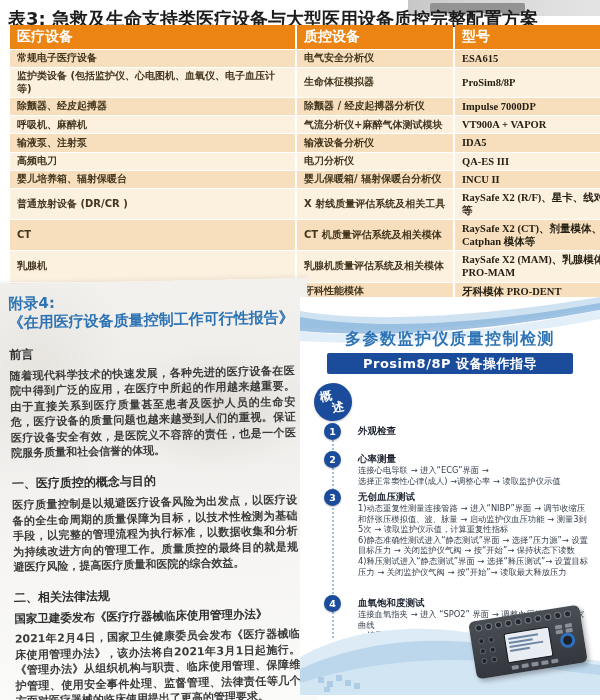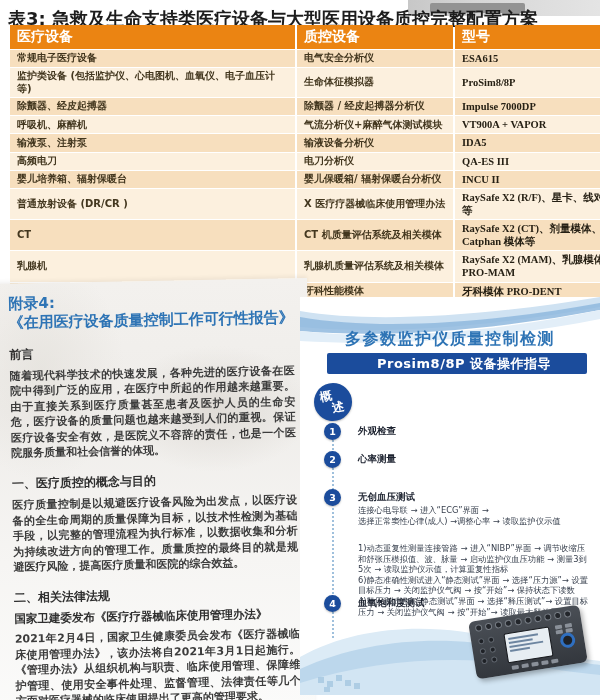--- a/index.html
+++ b/index.html
@@ -40,36 +40,36 @@
   .sec-sub{font-size:11.5px;font-weight:bold;color:#2f2f2f;margin:0 0 5px 0;}
   .para{font-size:11px;font-weight:600;color:#3c3c3c;line-height:15.6px;text-align:justify;margin:0 0 9px 0;}
   
   .right-card{position:absolute;left:300px;top:297px;width:300px;height:398px;background:#fff;overflow:hidden;}
   .topwave{position:absolute;left:0;top:0;width:300px;height:56px;}
   .botwave{position:absolute;left:0;bottom:0;width:300px;height:78px;}
   .guide-title{position:absolute;left:0;top:32px;width:100%;text-align:center;
     font-size:16px;font-weight:bold;color:var(--heading-blue);letter-spacing:1.5px;}
   .guide-banner{position:absolute;left:27px;top:56px;width:246px;height:21px;
     background:var(--banner-blue);color:#fff;font-size:13px;font-weight:bold;
-    text-align:center;line-height:21px;border-radius:2px;letter-spacing:.5px;padding-left:14px;}
+    text-align:center;line-height:21px;border-radius:2px;letter-spacing:.5px;}
   .ov-badge{position:absolute;left:14px;top:86px;width:38px;height:38px;border-radius:50%;
     background:var(--banner-blue);color:#fff;transform:rotate(-12deg);box-shadow:0 1px 2px rgba(0,0,0,.25);}
   .ov-badge .b1{position:absolute;left:7px;top:4px;font-size:12px;font-weight:bold;}
   .ov-badge .b2{position:absolute;left:17px;top:17px;font-size:12px;font-weight:bold;}
   .ov-lines{position:absolute;left:58px;top:85px;width:234px;}
   .ov-line{font-size:8.8px;line-height:11.6px;color:#38404e;}
   .ov-line b{color:#20262e;}
   .dotline{position:absolute;left:32px;top:126px;height:215px;width:0;border-left:2px dotted var(--dot-blue);}
   .steps{position:absolute;left:0;top:0;width:300px;height:403px;}
   .step{position:absolute;left:0;width:300px;}
   .step-num{position:absolute;left:24px;top:0;width:17px;height:17px;border-radius:50%;
     background:var(--banner-blue);color:#fff;font-size:9.5px;font-weight:bold;text-align:center;line-height:17px;
     box-shadow:0 1px 2px rgba(0,0,0,.25);}
   .step-title{position:absolute;left:58px;top:2px;font-size:9.5px;font-weight:bold;color:#1d2330;}
-  .step-lines{position:absolute;left:58px;top:14px;width:234px;font-size:8.3px;line-height:10.6px;color:#38404e;margin-top:40px;}
+  .step-lines{position:absolute;left:58px;top:14px;width:234px;font-size:8.3px;line-height:10.6px;color:#38404e;}
   
   .device{position:absolute;left:172px;top:316px;width:112px;height:58px;transform:rotate(-9deg);z-index:6;}
   .dev-body{position:absolute;inset:0;background:linear-gradient(180deg,#4a4f56,#33373d);border-radius:6px;
     box-shadow:2px 3px 5px rgba(0,0,0,.3);}
   .dev-body span.knob{position:absolute;top:4px;width:7px;height:7px;border-radius:50%;
     background:#23262b;border:1px solid #767c84;box-sizing:border-box;}
   .dev-btn{position:absolute;width:6px;height:6px;border-radius:50%;background:#1e2126;border:1px solid #5e646c;box-sizing:border-box;}
   .dev-screen{position:absolute;left:33px;top:17px;width:44px;height:28px;background:#e7edf2;border:1px solid #16181c;border-radius:2px;}
   .dev-screen i{position:absolute;left:3px;height:2px;background:#6d85a0;display:block;}
   .dev-dpad{position:absolute;right:9px;top:26px;width:15px;height:15px;border-radius:50%;border:3px solid #2f6fc0;background:#1e2126;box-sizing:border-box;}
@@ -125,21 +125,21 @@
         <td class="c1" data-interactable="false">电刀分析仪</td>
         <td class="c2" data-interactable="false">QA-ES III</td>
       </tr>
       <tr class="odd" data-interactable="false">
         <td class="c0" data-interactable="false">婴儿培养箱、辐射保暖台</td>
         <td class="c1" data-interactable="false">婴儿保暖箱/ 辐射保暖台分析仪</td>
         <td class="c2" data-interactable="false">INCU II</td>
       </tr>
       <tr class="even" data-interactable="false">
         <td class="c0" data-interactable="false">普通放射设备 (DR/CR )</td>
-        <td class="c1" data-interactable="false">X 医疗疗器械临床使用管理办法</td>
+        <td class="c1" data-interactable="false">X 射线质量评估系统及相关工具</td>
         <td class="c2" data-interactable="false">RaySafe X2 (R/F)、星卡、线对卡等</td>
       </tr>
       <tr class="odd" data-interactable="false">
         <td class="c0" data-interactable="false">CT</td>
         <td class="c1" data-interactable="false">CT 机质量评估系统及相关模体</td>
         <td class="c2" data-interactable="false">RaySafe X2 (CT)、剂量模体、Catphan 模体等</td>
       </tr>
       <tr class="even" data-interactable="false">
         <td class="c0" data-interactable="false">乳腺机</td>
         <td class="c1" data-interactable="false">乳腺机质量评估系统及相关模体</td>

